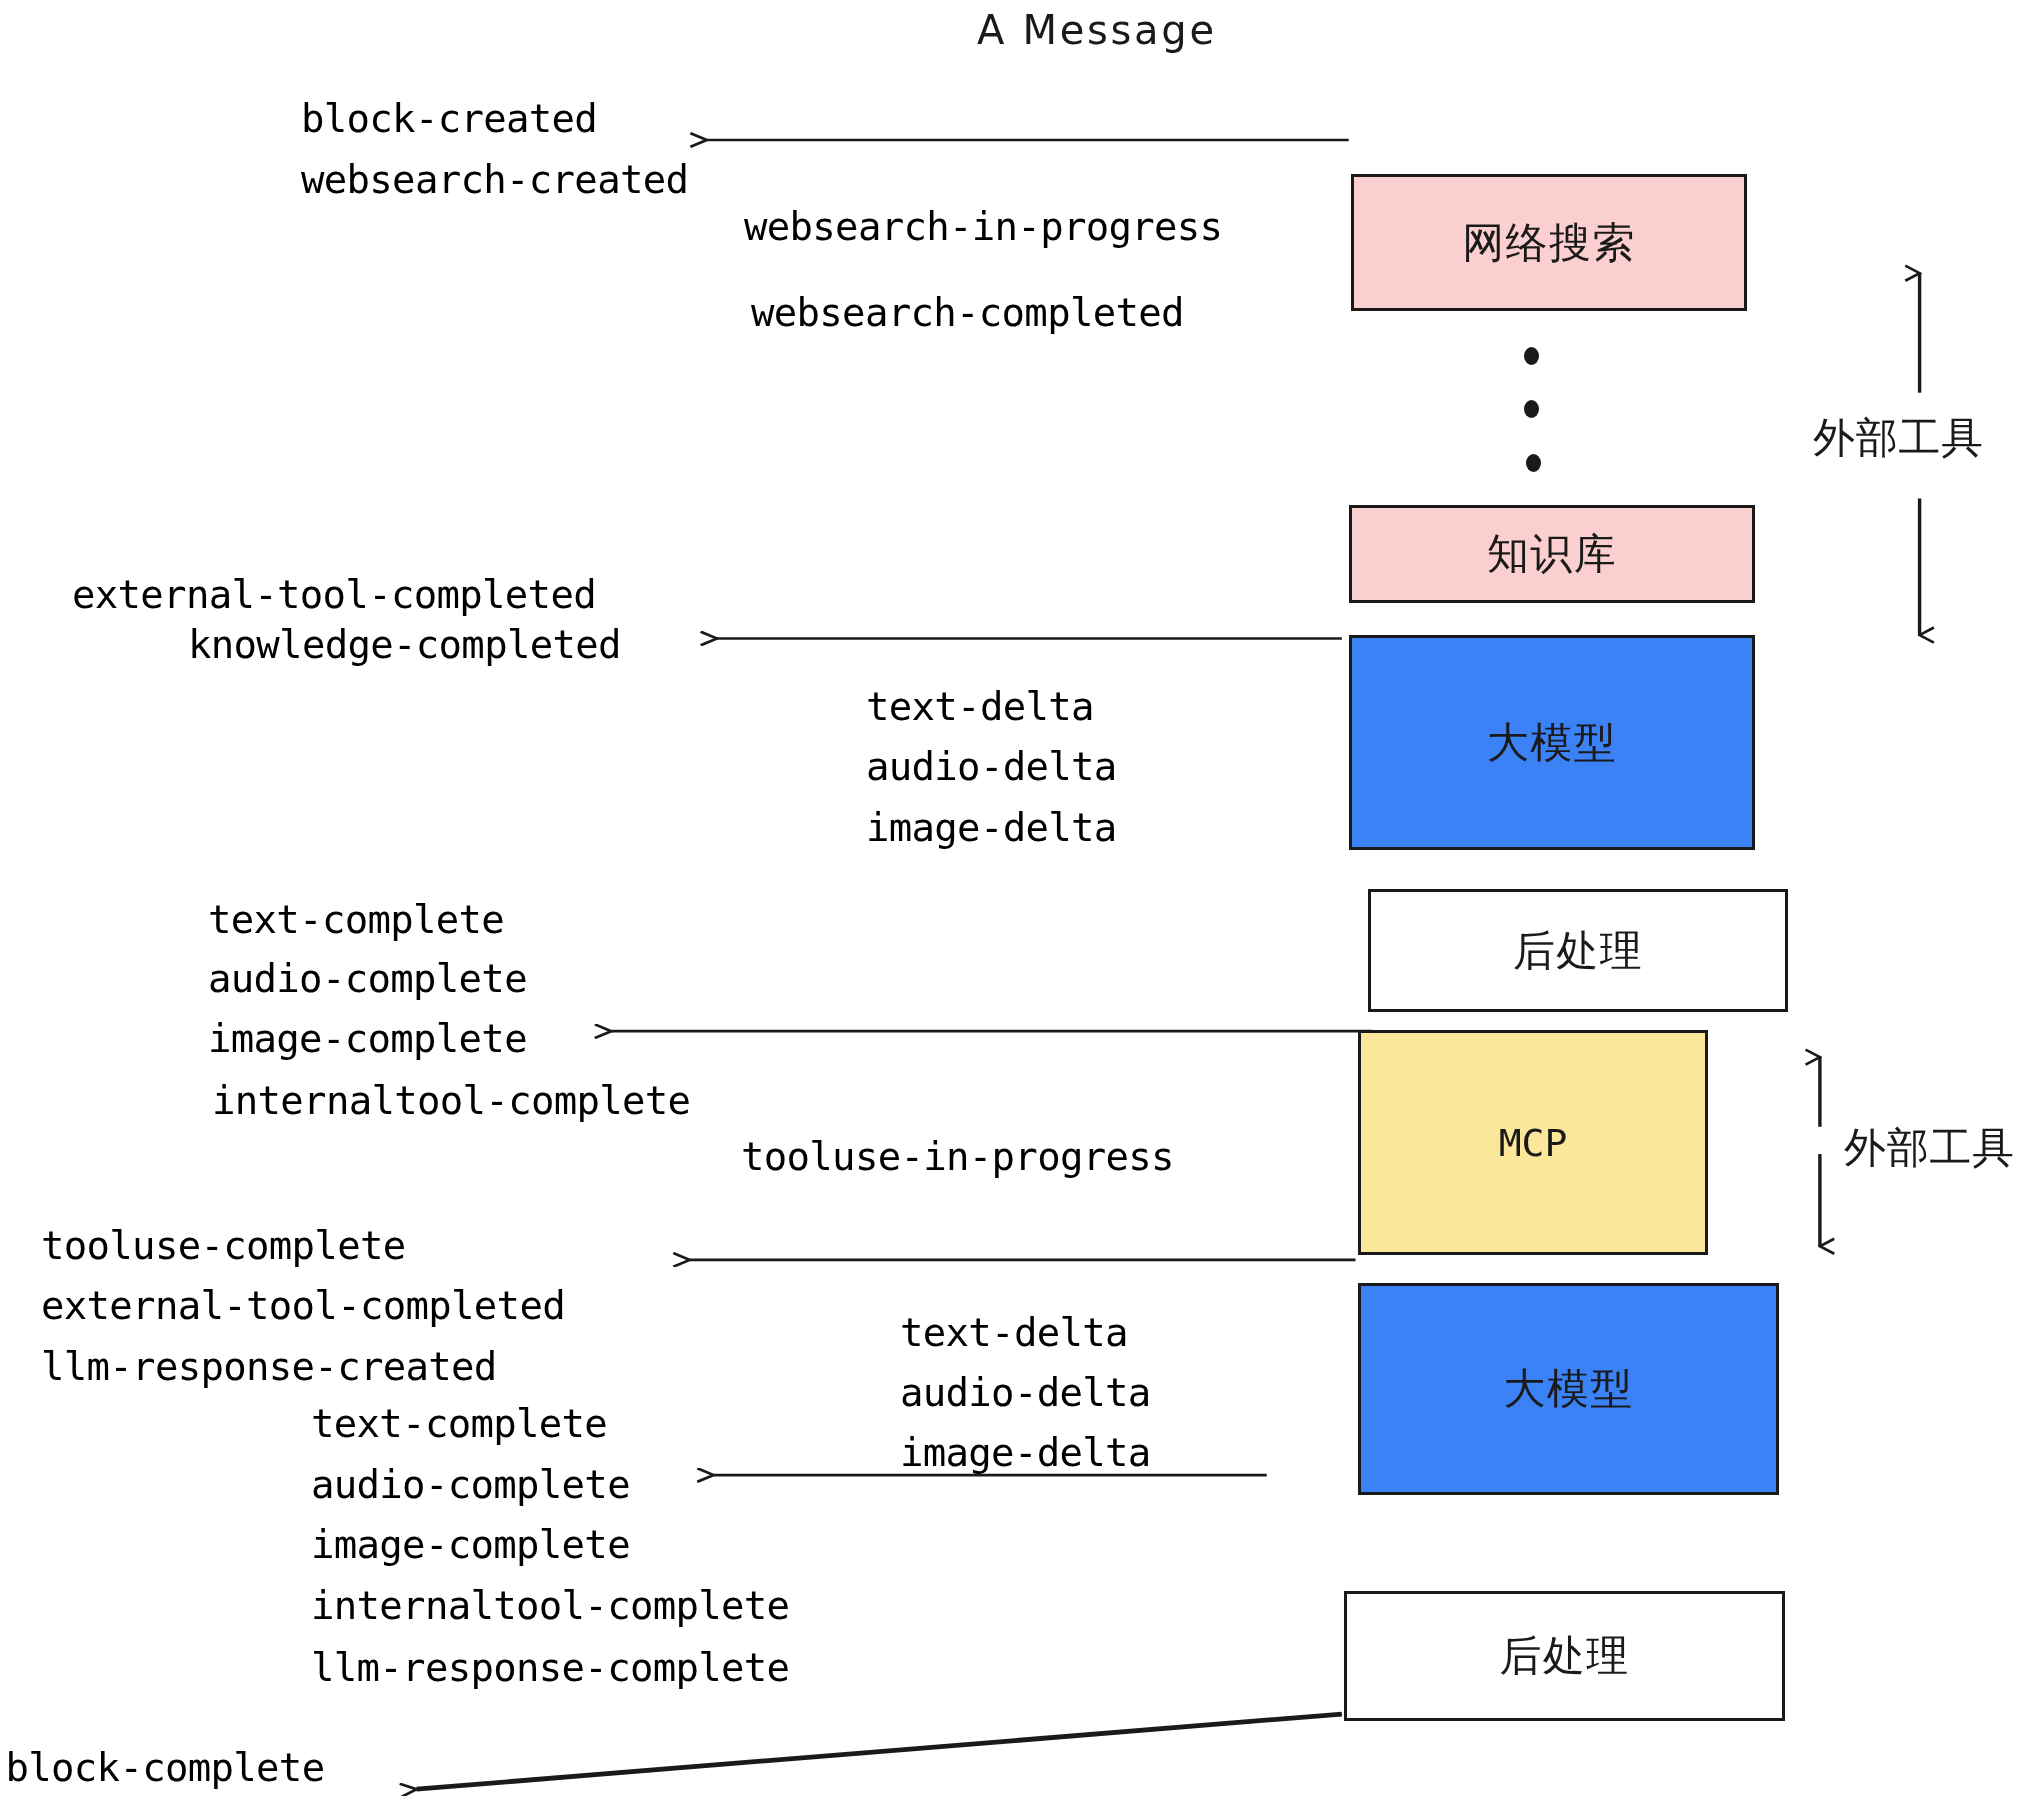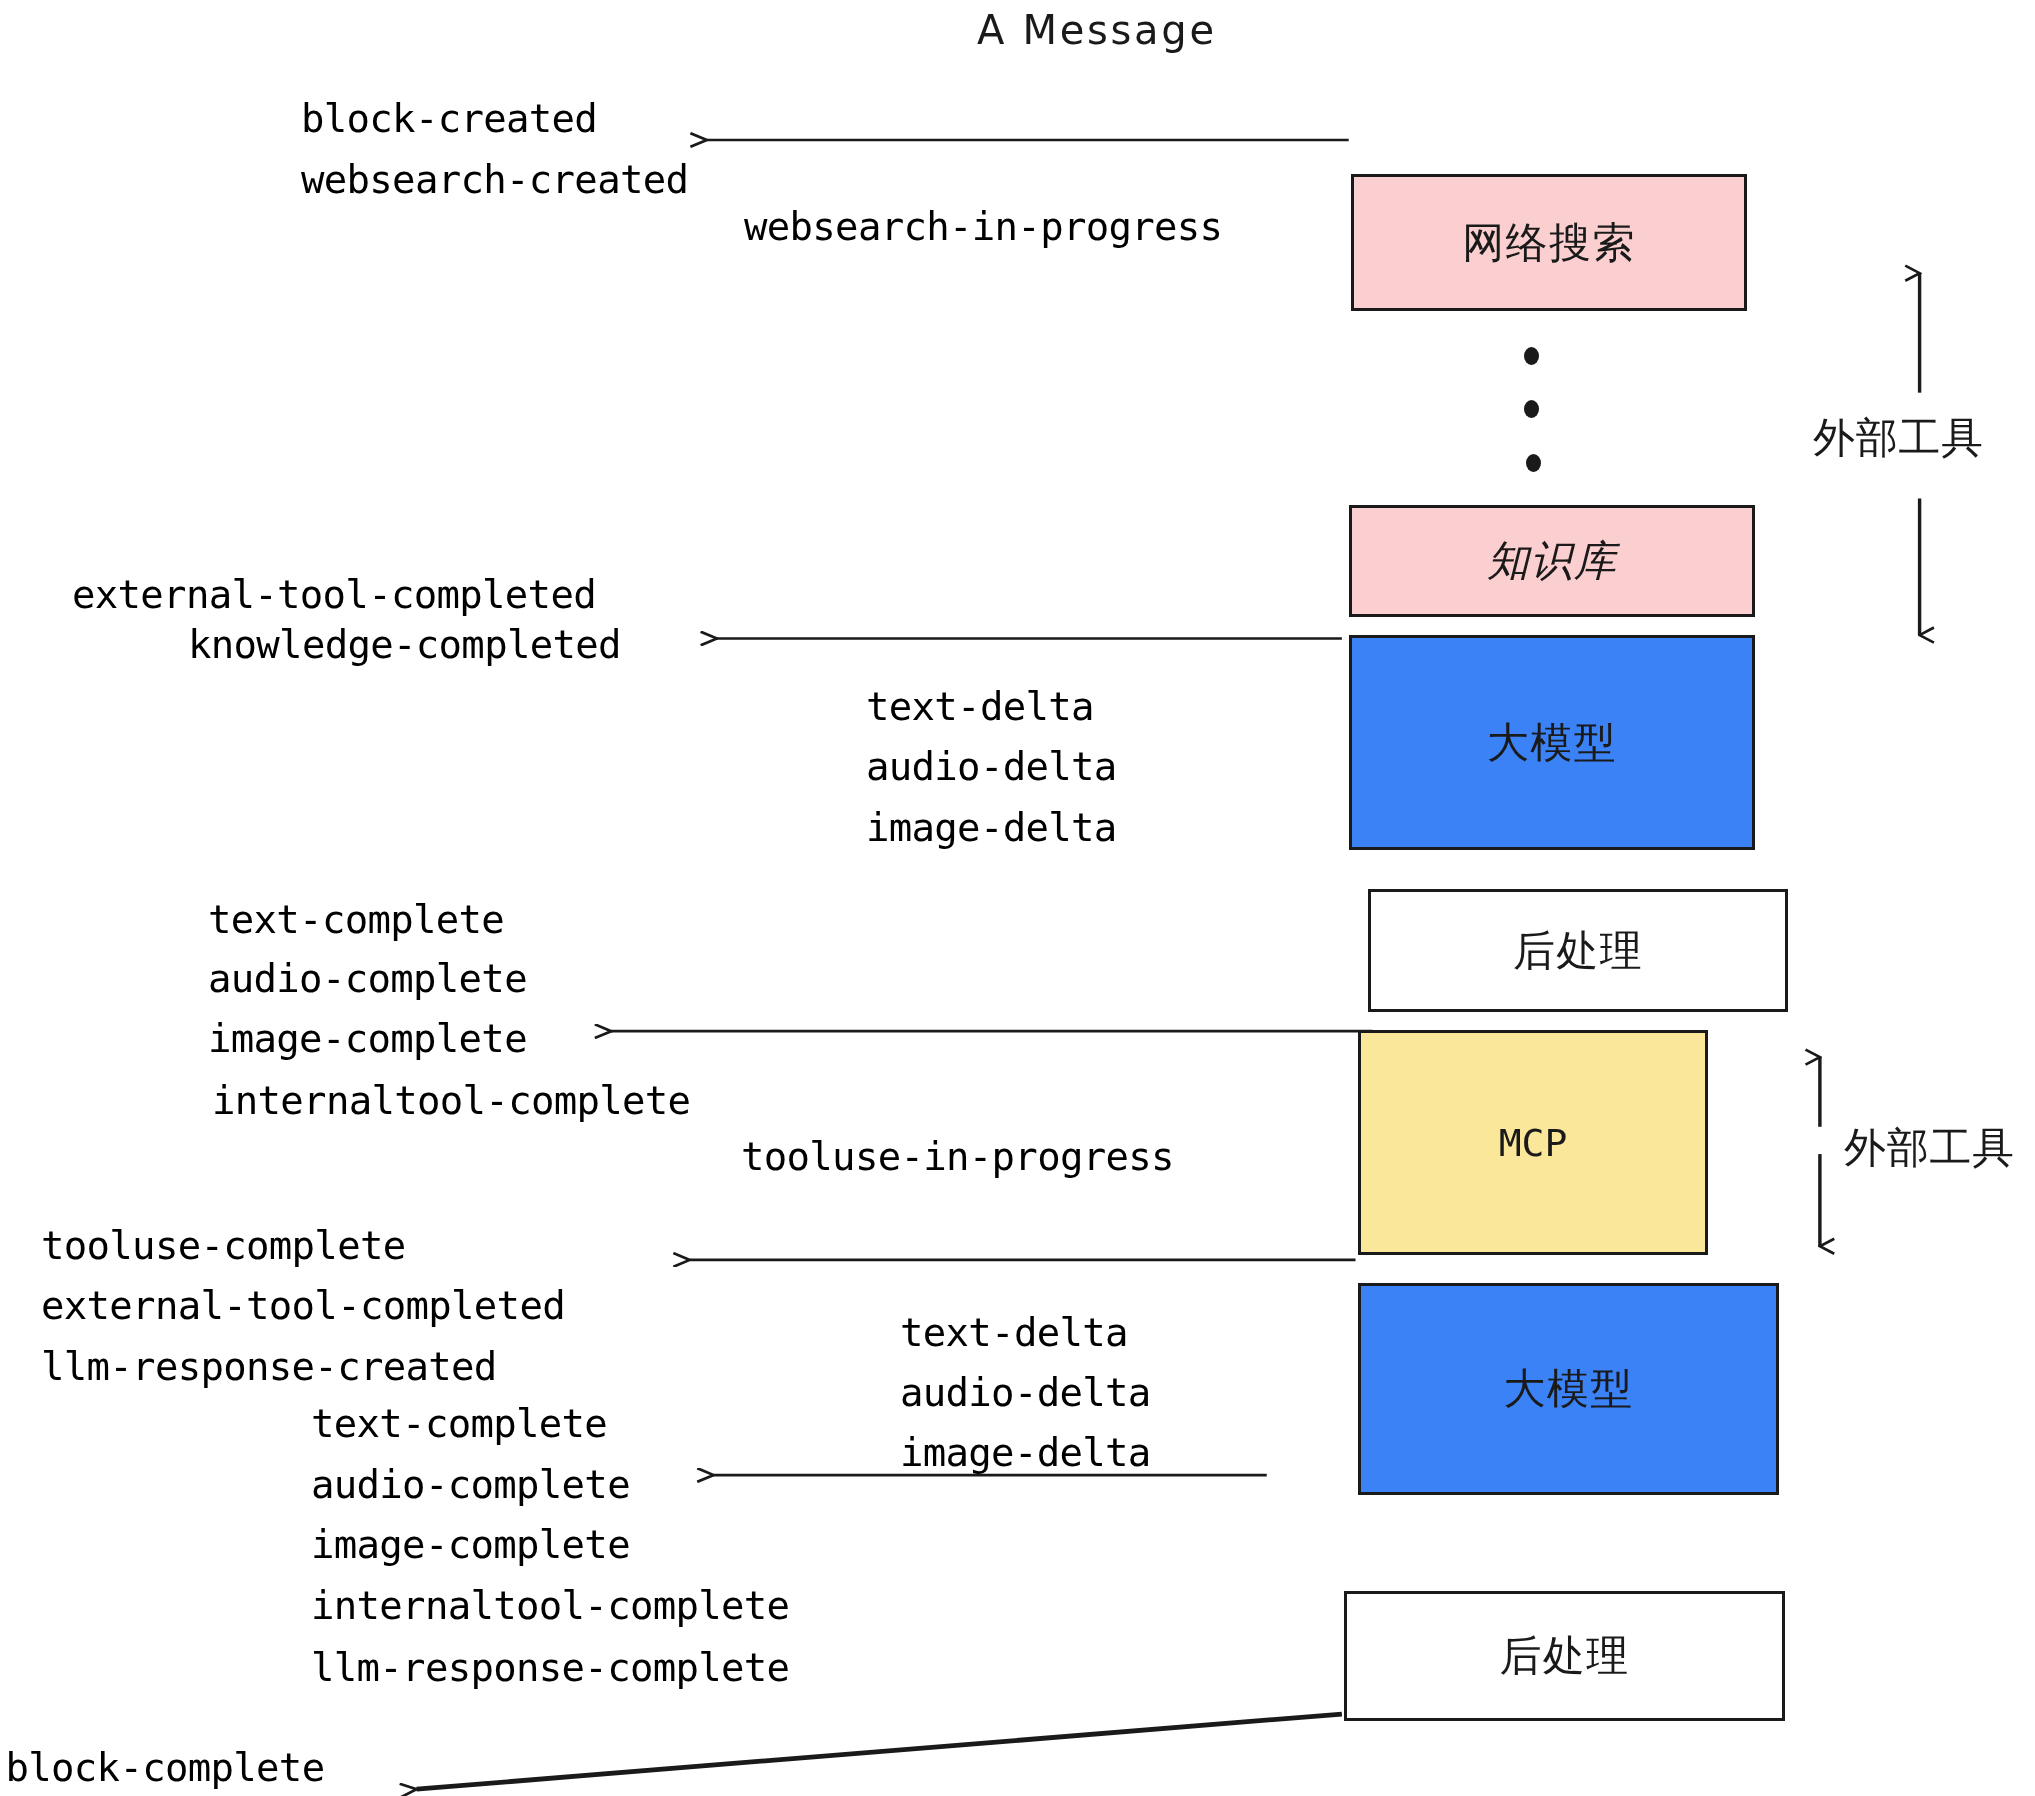--- a/index.html
+++ b/index.html
@@ -115,21 +115,21 @@
   </svg>
 
   <div class="node pink" style="left:1351px; top:174px; width:396px; height:137px;">
     <span>网络搜索</span>
   </div>
 
   <div class="dot" style="left:1524px; top:347px;"></div>
   <div class="dot" style="left:1524px; top:400px;"></div>
   <div class="dot" style="left:1526px; top:454px;"></div>
 
-  <div class="node pink" style="left:1349px; top:505px; width:406px; height:112px;font-style:italic;">
+  <div class="node pink" style="left:1349px; top:505px; width:406px; height:98px;">
     <span>知识库</span>
   </div>
 
   <div class="node green" style="left:1349px; top:635px; width:406px; height:215px;">
     <span>大模型</span>
   </div>
 
   <div class="node white" style="left:1368px; top:889px; width:420px; height:123px;">
     <span>后处理</span>
   </div>
@@ -145,20 +145,21 @@
   <div class="node white" style="left:1344px; top:1591px; width:441px; height:130px;">
     <span>后处理</span>
   </div>
 
   <div class="sidelabel" style="left:1813px; top:410px;">外部工具</div>
   <div class="sidelabel" style="left:1844px; top:1120px;">外部工具</div>
 
   <div class="evt" style="left:301px; top:96px;">block-created</div>
   <div class="evt" style="left:301px; top:157px;">websearch-created</div>
   <div class="evt" style="left:744px; top:204px;">websearch-in-progress</div>
+  <div class="evt" style="left:751px; top:290px;">websearch-completed</div>
 
 
   <div class="evt" style="left:72px; top:572px;">external-tool-completed</div>
   <div class="evt" style="left:188px; top:622px;">knowledge-completed</div>
 
   <div class="evt" style="left:866px; top:684px;">text-delta</div>
   <div class="evt" style="left:866px; top:744px;">audio-delta</div>
   <div class="evt" style="left:866px; top:805px;">image-delta</div>
 
   <div class="evt" style="left:208px; top:897px;">text-complete</div>

